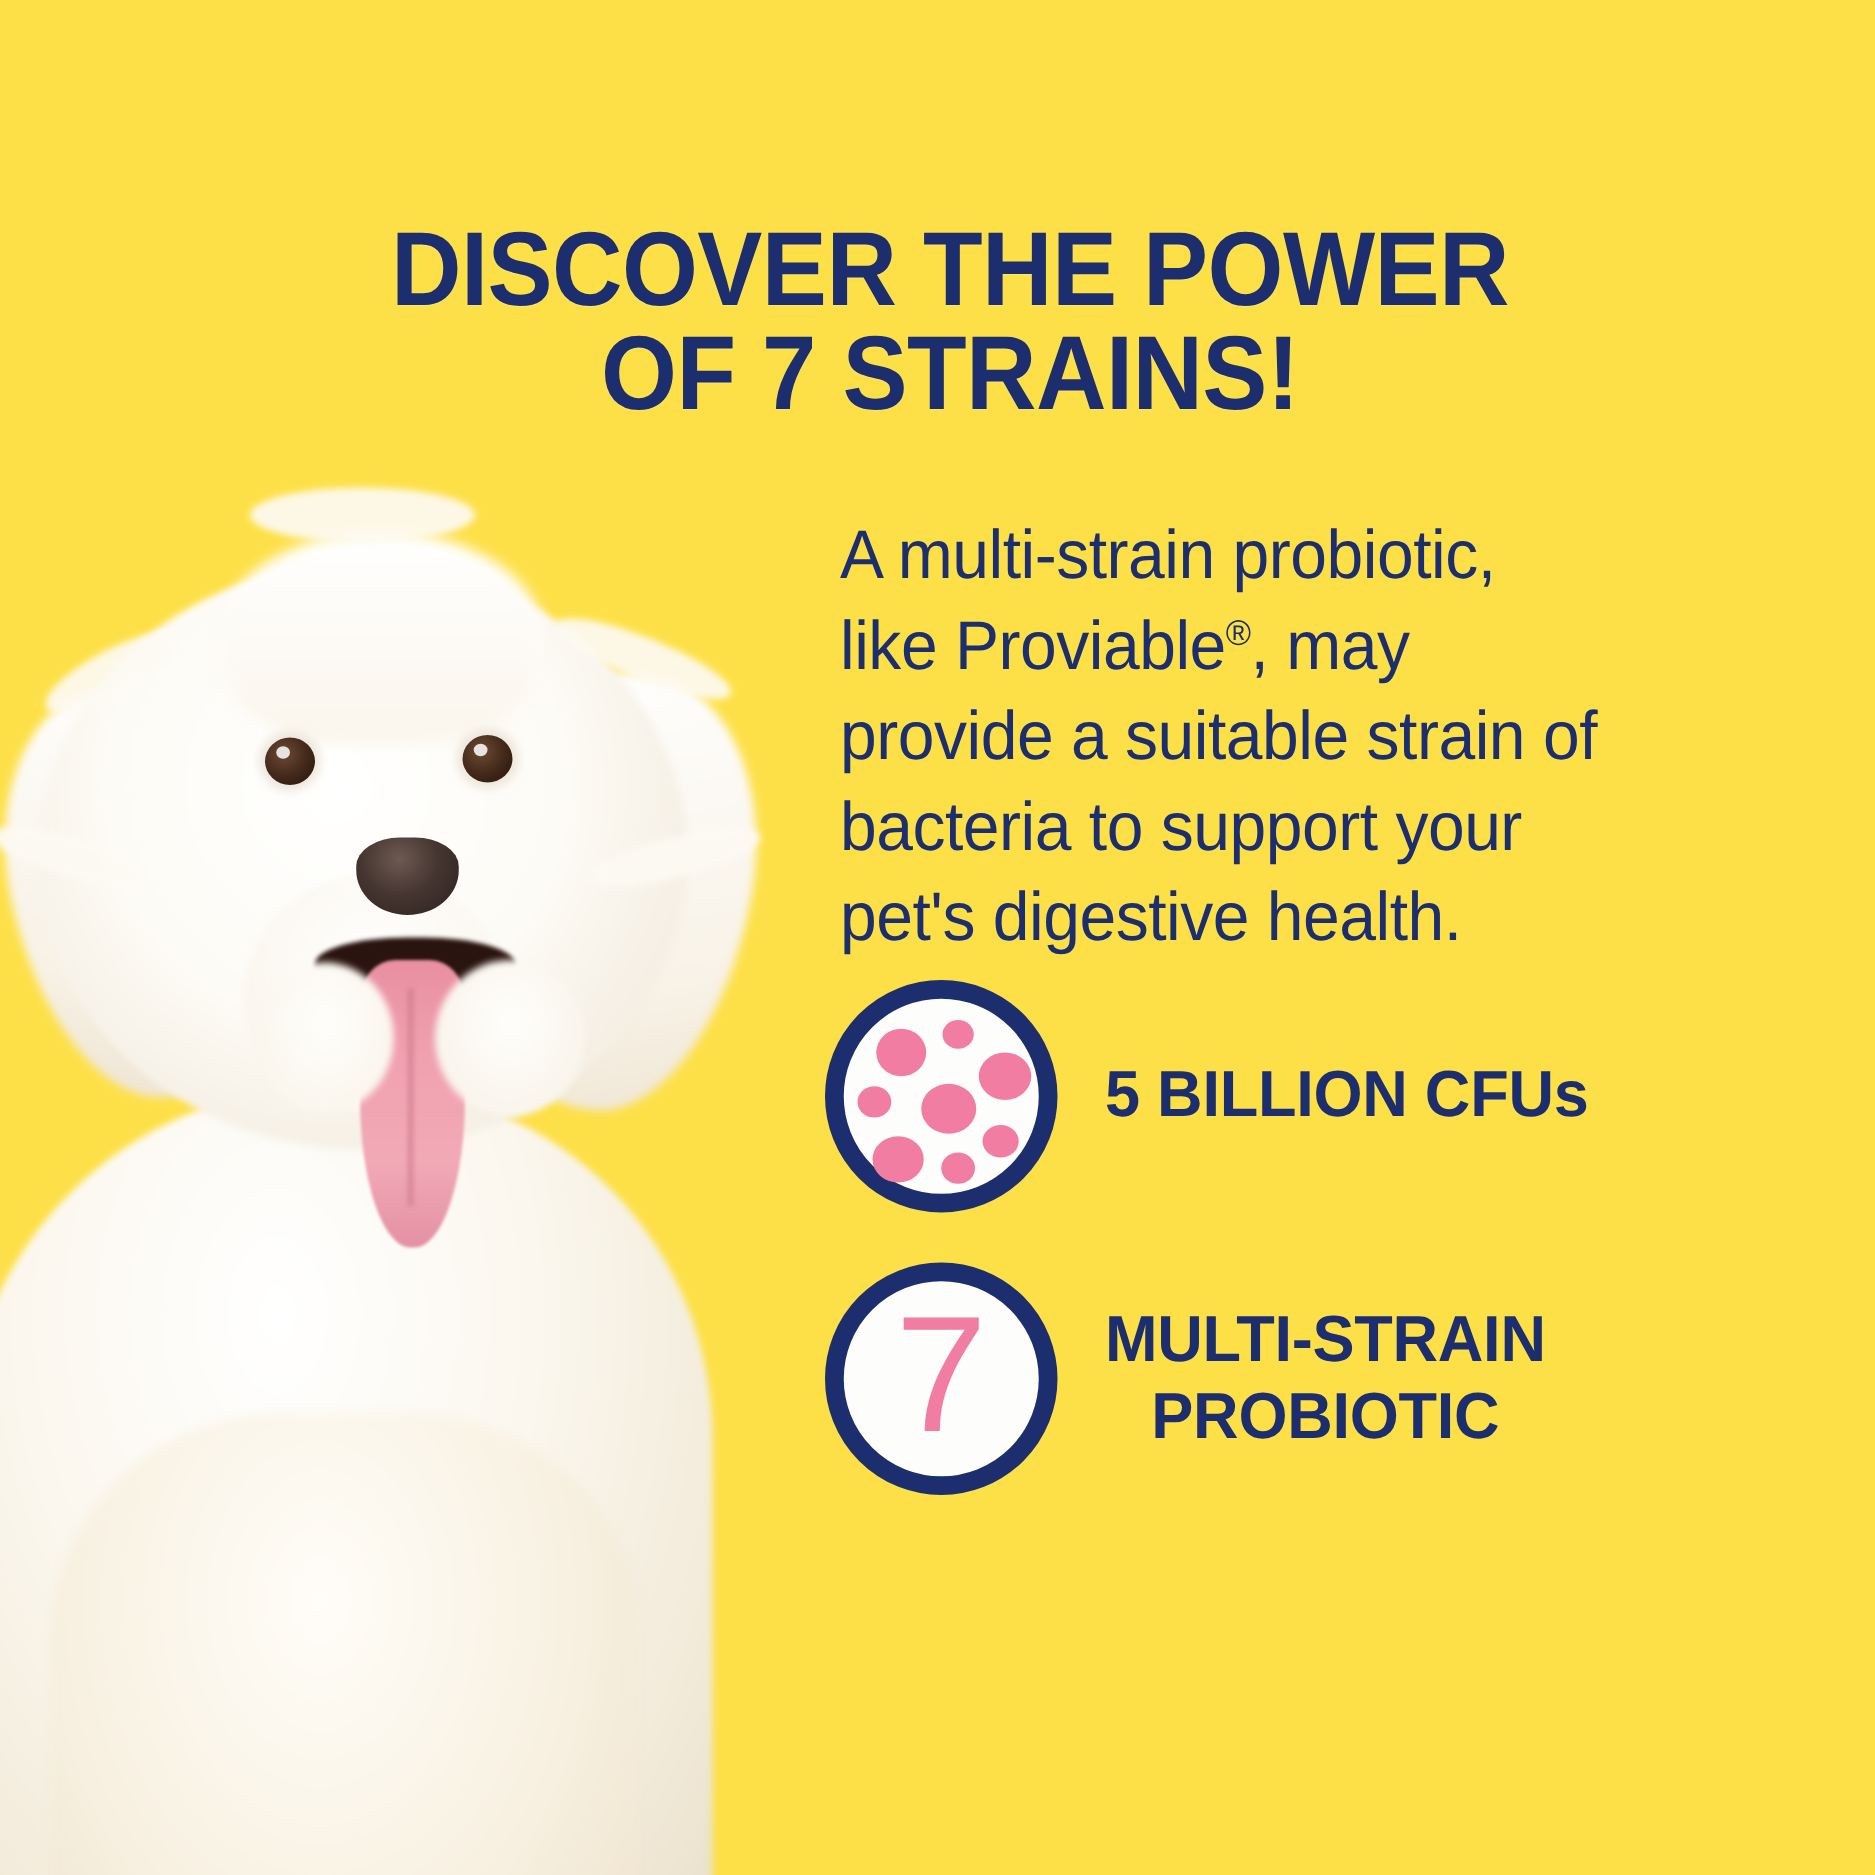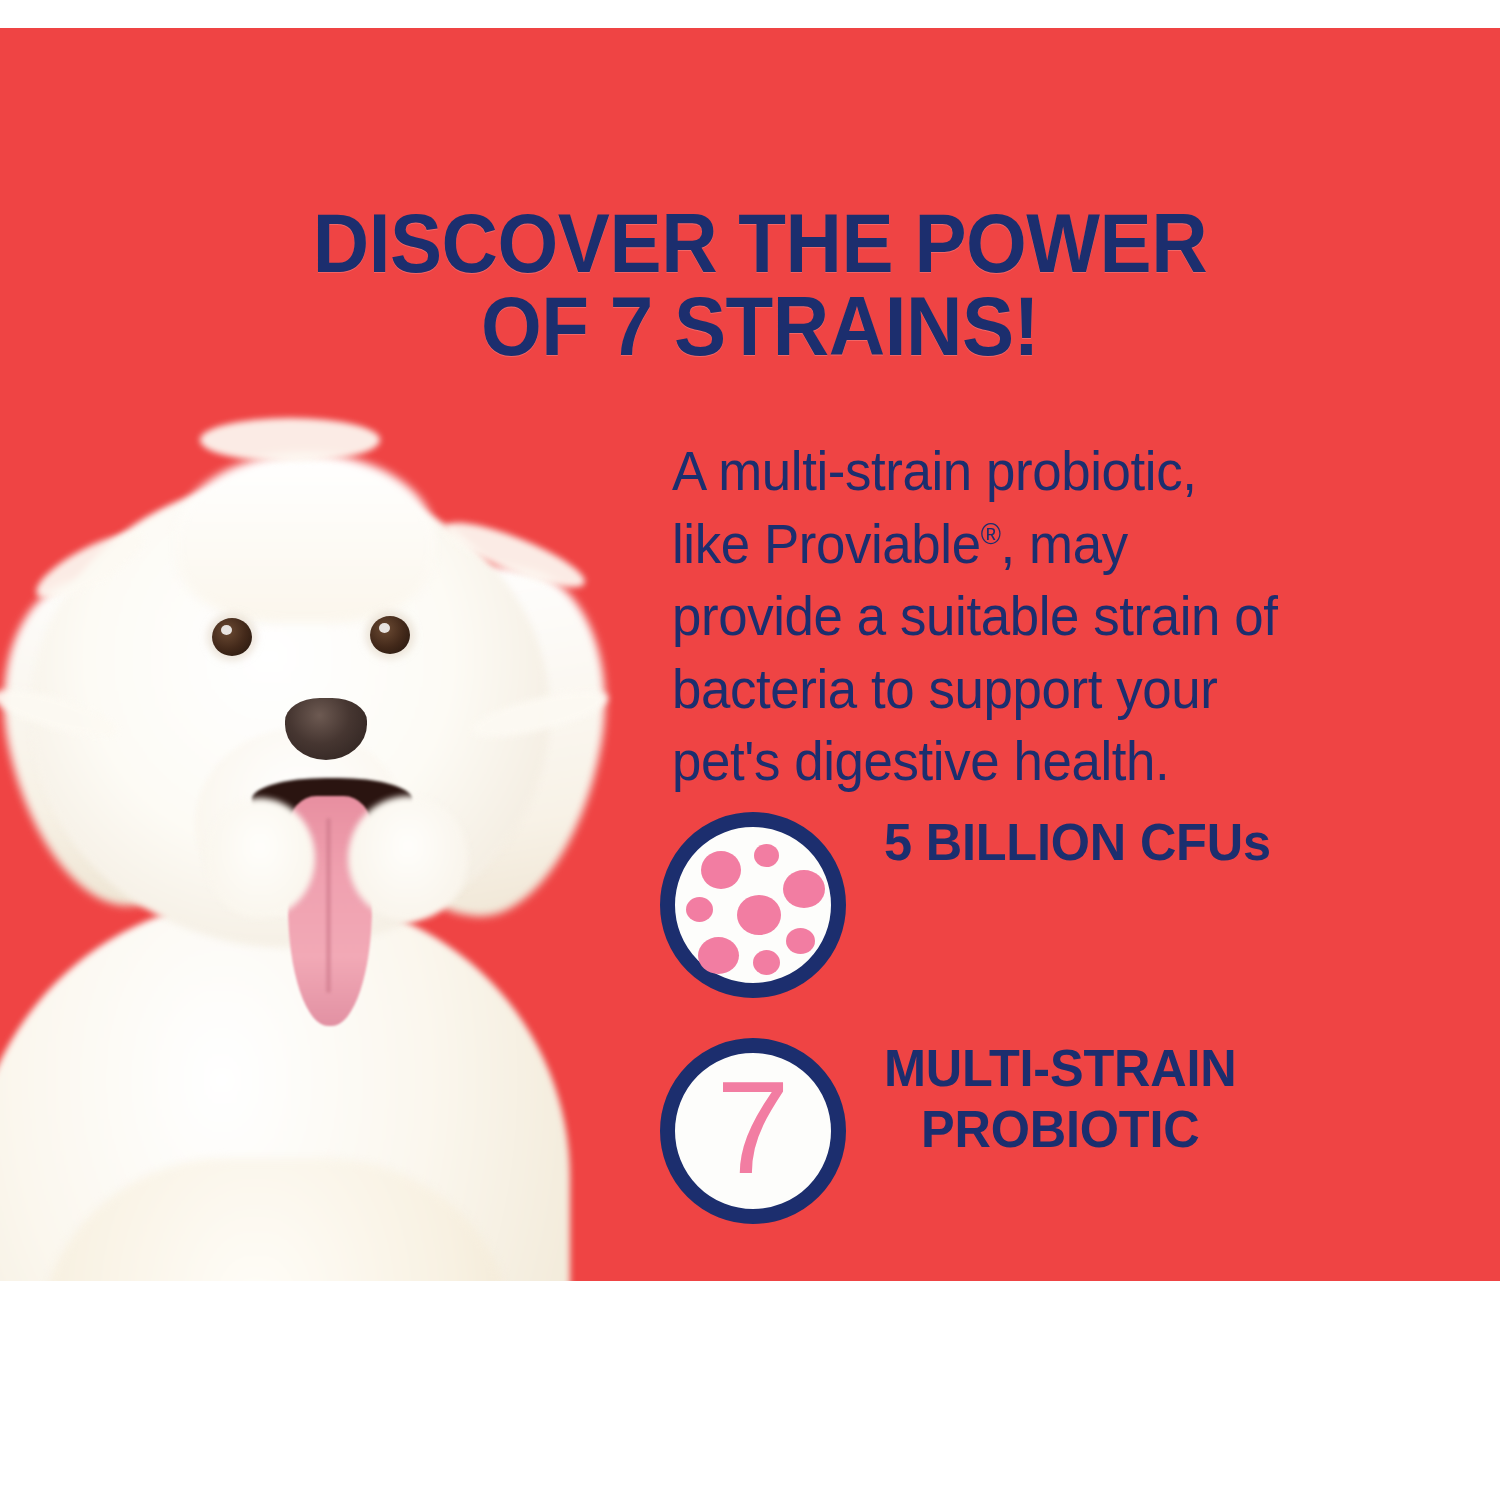--- a/index.html
+++ b/index.html
@@ -3,25 +3,24 @@
 <meta charset="utf-8">
 <style>
   html, body {
     margin: 0;
     padding: 0;
     background: #ffffff;
   }
   #canvas {
     position: relative;
     width: 1500px;
-    height: 1253px;
+    height: 1500px;
     overflow: hidden;
-    background: #ef4444;
-    font-family: "Liberation Sans", sans-serif;
-    margin-top: 28px;
+    background: #fde047;
+    font-family: "Liberation Sans", sans-serif;
   }
 
   
   #headline {
     position: absolute;
     left: 180px;
     top: 118px;
     width: 1160px;
     text-align: center;
     color: #1c2e6e;
@@ -55,20 +54,21 @@
     font-size: 0.52em;
     vertical-align: super;
     line-height: 0;
   }
 
   
   .feature-row {
     position: absolute;
     left: 660px;
     display: flex;
+    align-items: center;
   }
   #feature-row-0 { top: 784px; }
   #feature-row-1 { top: 1010px; }
   #feature-row-2 { top: 1238px; }
 
   .badge {
     position: relative;
     width: 186px;
     height: 186px;
     border-radius: 50%;

